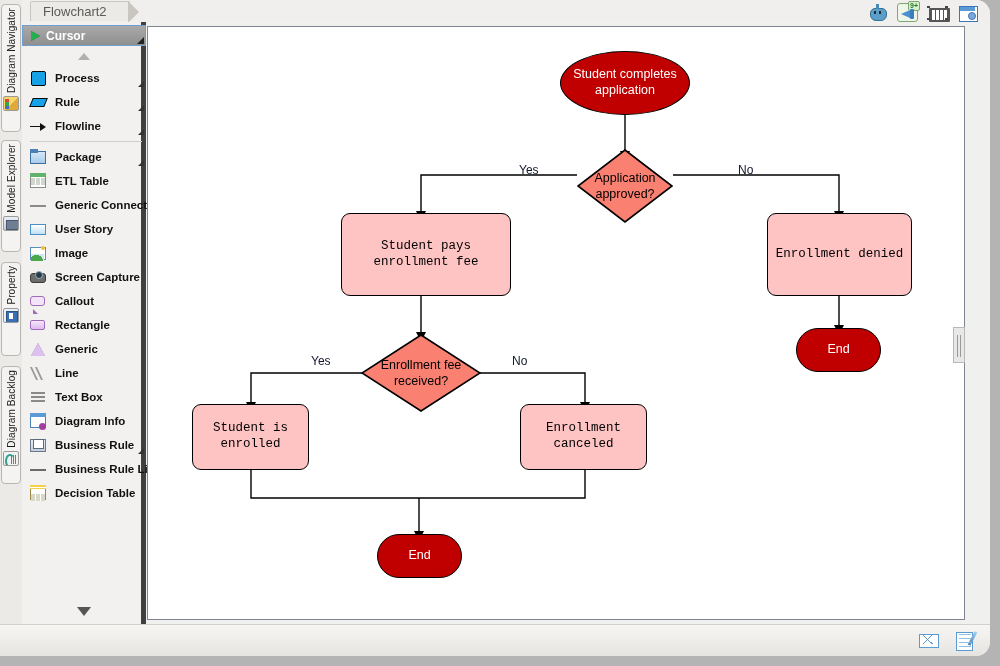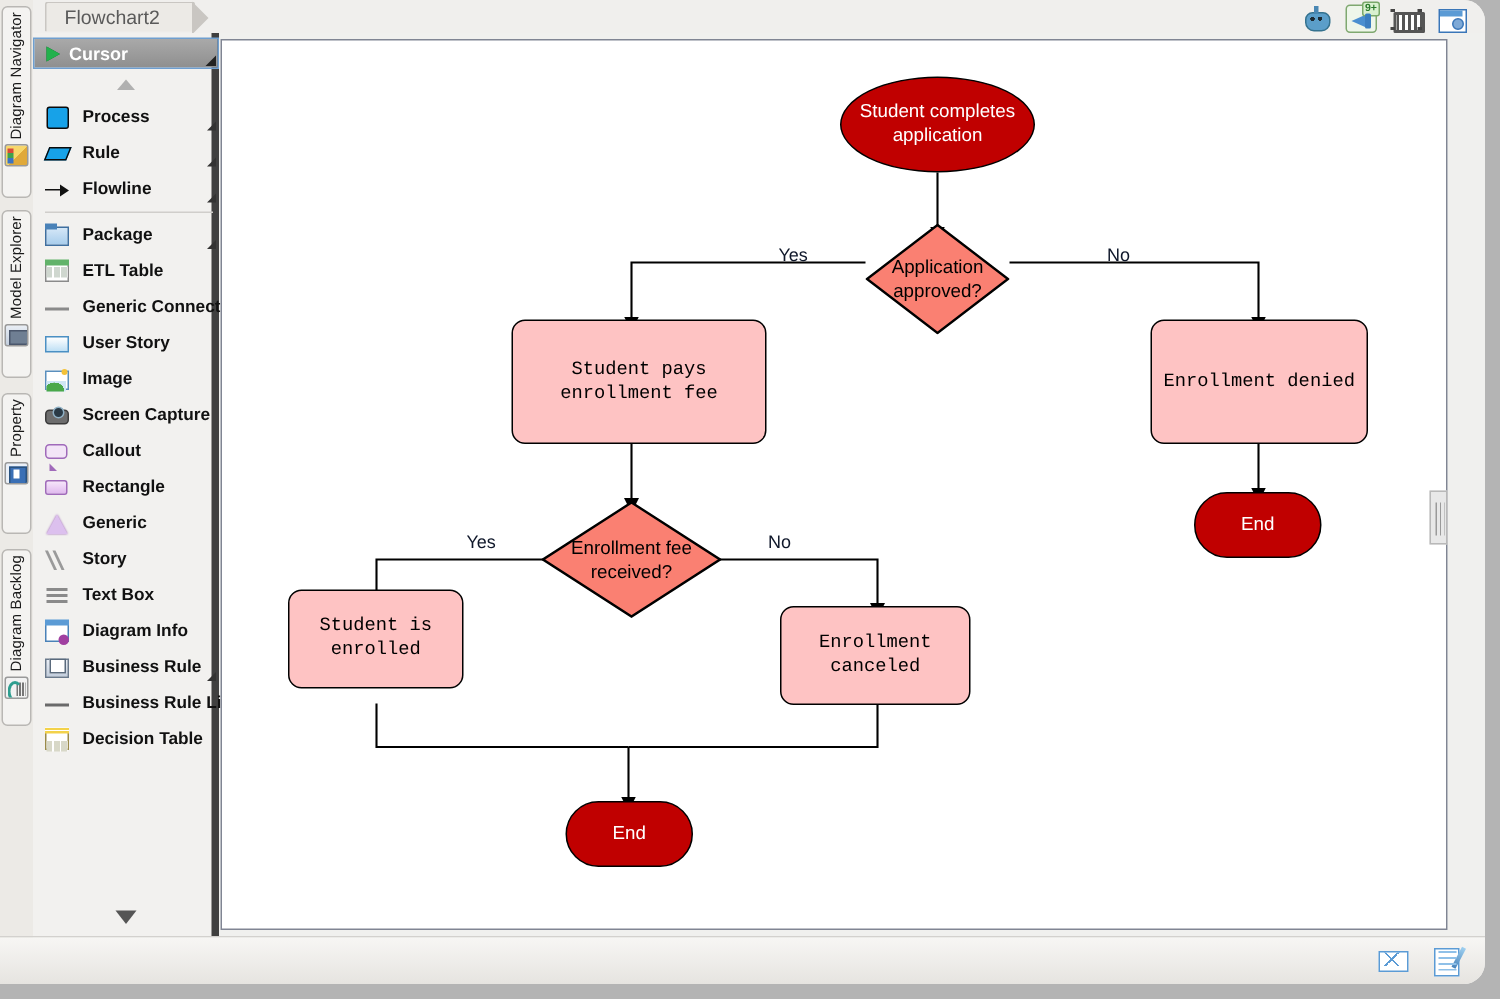--- a/index.html
+++ b/index.html
@@ -433,21 +433,21 @@
         <div class="pal-item">
           <span class="gi">
             <span class="g-poly" style="display: block;"></span>
           </span>
           <span class="pname">Generic</span>
         </div>
         <div class="pal-item">
           <span class="gi">
             <span class="g-lin" style="display: block;"></span>
           </span>
-          <span class="pname">Story</span>
+          <span class="pname">Line</span>
         </div>
         <div class="pal-item">
           <span class="gi">
             <span class="g-txt" style="display: block;"></span>
           </span>
           <span class="pname">Text Box</span>
         </div>
         <div class="pal-item">
           <span class="gi">
             <span class="g-dinfo" style="display: block;"></span>
@@ -542,21 +542,21 @@
         <svg width="120" height="78">
           <polygon points="60,1 119,39 60,77 1,39" fill="#fa8072" stroke="#000" stroke-width="1.6"></polygon>
         </svg>
         <div class="diamond-txt">
           <span><span>Enrollment fee</span><br><span>received?</span></span>
         </div>
       </div>
       <div class="edgelabel" style="left:163px;top:327px;">Yes</div>
       <div class="edgelabel" style="left:364px;top:327px;">No</div>
 
-      <div class="shape proc lbl" style="left:44px;top:366px;width:117px;height:66px;background:#fec3c3;">
+      <div class="shape proc lbl" style="left:44px;top:377px;width:117px;height:66px;background:#fec3c3;">
         <span>Student is enrolled</span>
       </div>
 
       <div class="shape proc lbl" style="left:372px;top:377px;width:127px;height:66px;background:#fec3c3;">
         <span>Enrollment canceled</span>
       </div>
 
       <div class="shape term-rect lbl" style="left:229px;top:507px;width:85px;height:44px;background:#c00000;">
         <span>End</span>
       </div>

